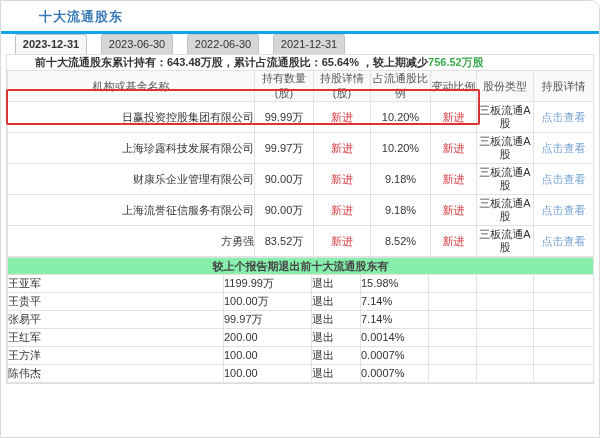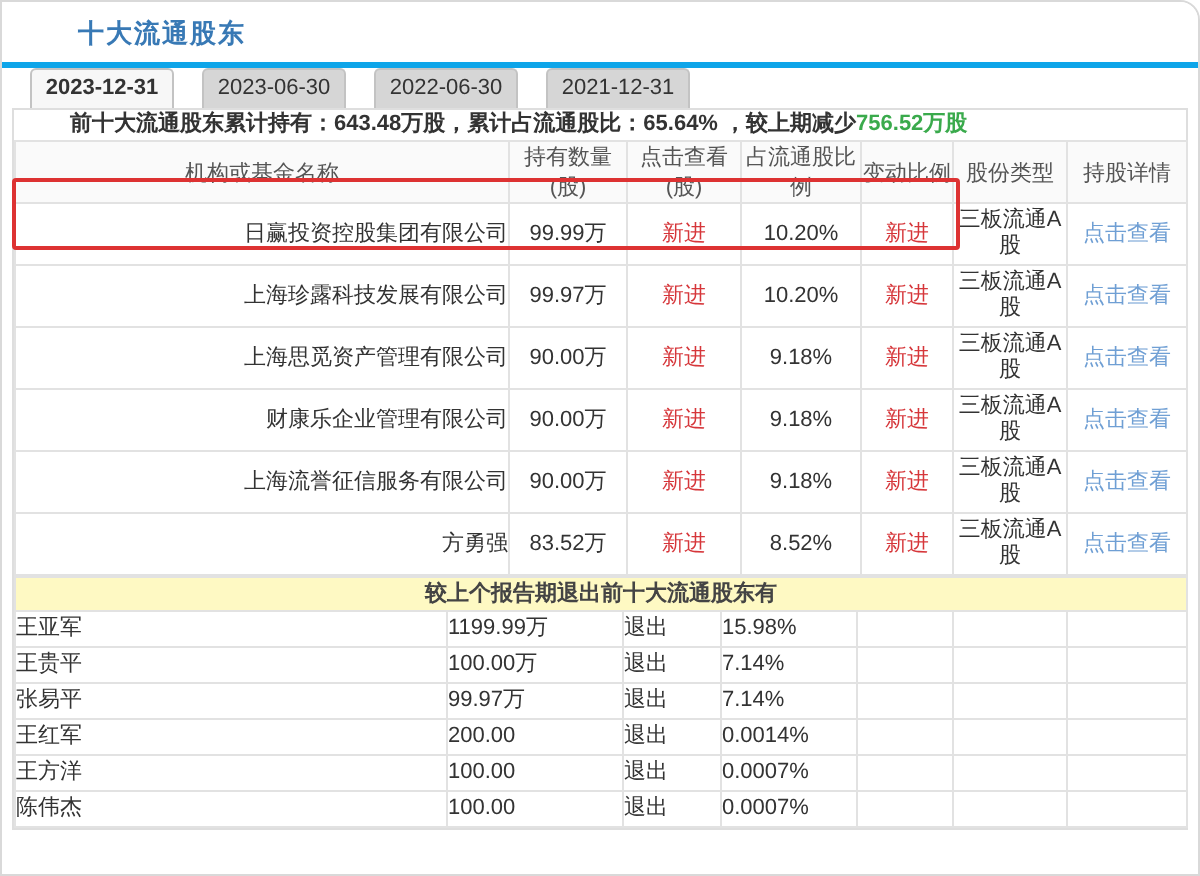--- a/index.html
+++ b/index.html
@@ -20,21 +20,21 @@
   .green{color:#3aaa4c;}
   table{border-collapse:collapse;width:586px;table-layout:fixed;font-size:11px;color:#333;}
   th,td{border:1px solid #e2e2e2;padding:0;overflow:hidden;}
   th{height:21px;background:#fafafa;font-weight:normal;color:#555;text-align:center;}
   .main-tbl td{height:30px;line-height:13px;text-align:center;}
   .main-tbl td.td-name{text-align:right;padding-left:11px;}
   .red{color:#d6363a;}
   .link{color:#6f9fd4;cursor:pointer;}
   .exited-tbl td{height:17px;line-height:17px;text-align:left;padding-left:0;}
   .exited-tbl td.section-head{height:16px;line-height:16px;text-align:center;font-weight:bold;
-       background:#fef9c3;color:#444;padding-left:0;}
+       background:#86efac;color:#444;padding-left:0;}
   .hl-box{position:absolute;left:5px;top:88px;width:474px;height:36px;border:2px solid #dd3232;
        border-radius:2px;box-sizing:border-box;pointer-events:none;z-index:3;}
 </style>
 </head>
 <body>
 
 <div class="page">
   <div class="corner"></div>
 
   <div class="title-bar">
@@ -60,21 +60,21 @@
           <col style="width:57px">
         <col style="width:60px">
           <col style="width:46px">
           <col style="width:57px">
           <col style="width:60px">
       </colgroup>
       <thead>
         <tr>
             <th>机构或基金名称</th>
             <th>持有数量(股)</th>
-            <th>点击查看(股)</th>
+            <th>持股详情(股)</th>
             <th>占流通股比例</th>
             <th>变动比例</th>
             <th>股份类型</th>
             <th>持股详情</th>
           </tr>
       </thead>
       <tbody>
           <tr>
             <td class="td-name">日赢投资控股集团有限公司</td>
             <td>99.99万</td>
@@ -82,29 +82,20 @@
             <td>10.20%</td>
             <td class="red">新进</td>
             <td>三板流通A股</td>
             <td class="link">点击查看</td>
           </tr>
           <tr>
             <td class="td-name">上海珍露科技发展有限公司</td>
             <td>99.97万</td>
             <td class="red">新进</td>
             <td>10.20%</td>
-            <td class="red">新进</td>
-            <td>三板流通A股</td>
-            <td class="link">点击查看</td>
-          </tr>
-          <tr>
-            <td class="td-name">上海思觅资产管理有限公司</td>
-            <td>90.00万</td>
-            <td class="red">新进</td>
-            <td>9.18%</td>
             <td class="red">新进</td>
             <td>三板流通A股</td>
             <td class="link">点击查看</td>
           </tr>
           <tr>
             <td class="td-name">财康乐企业管理有限公司</td>
             <td>90.00万</td>
             <td class="red">新进</td>
             <td>9.18%</td>
             <td class="red">新进</td>

